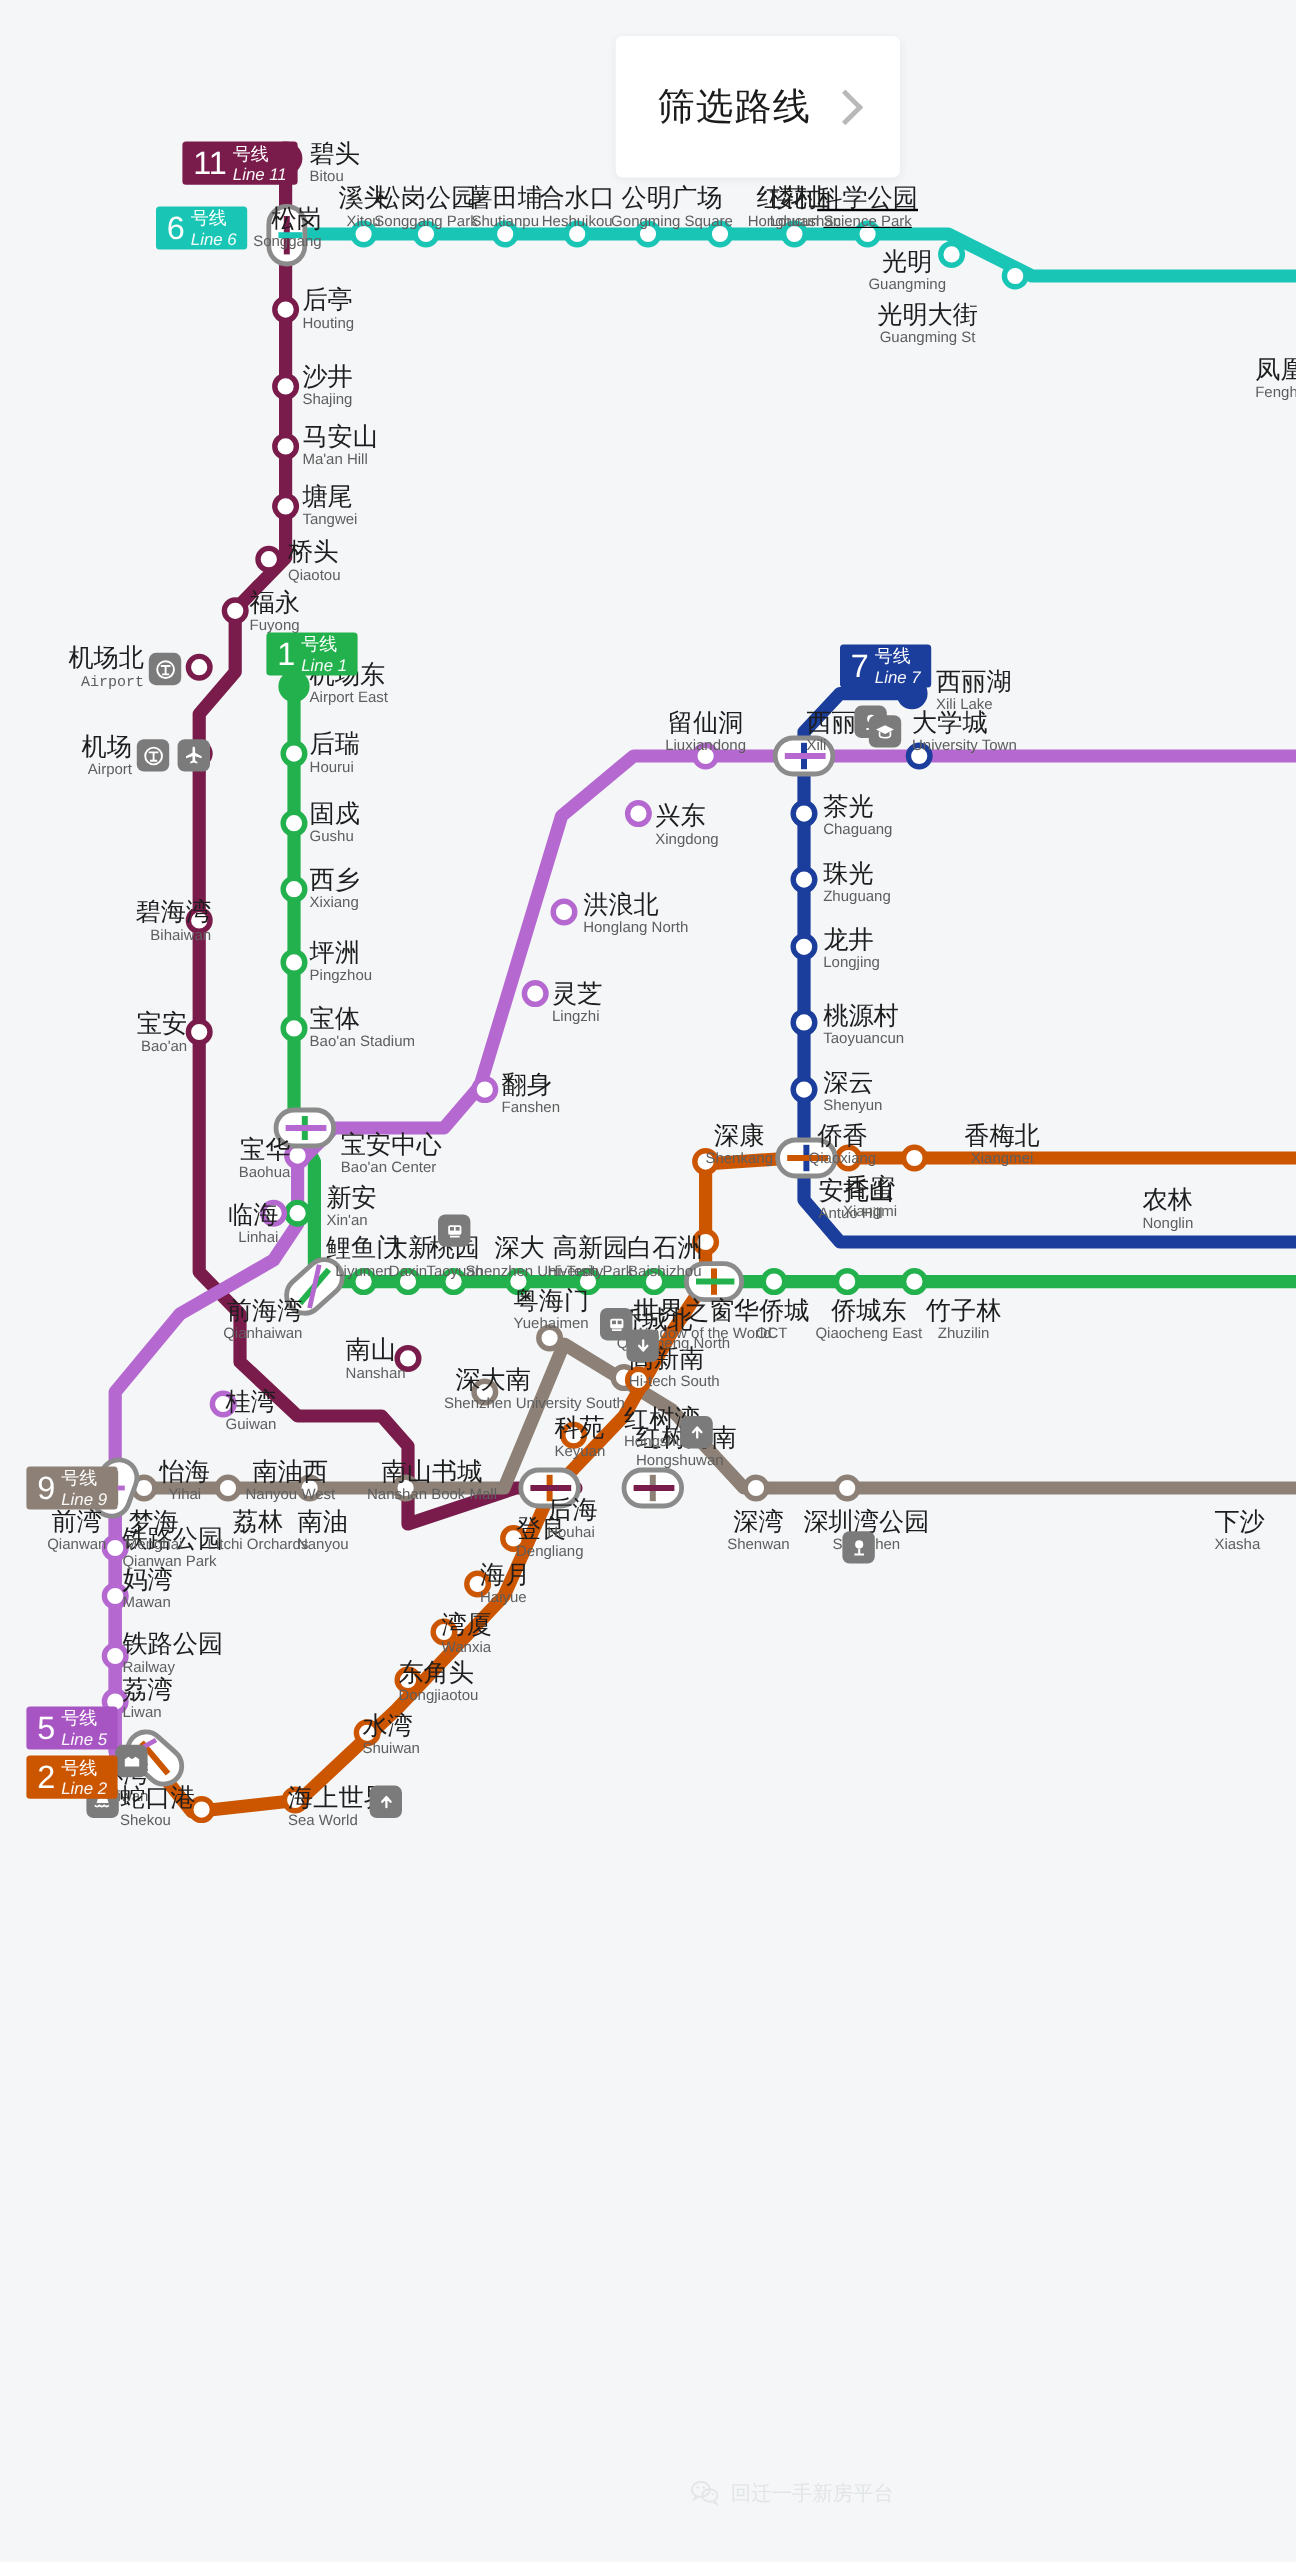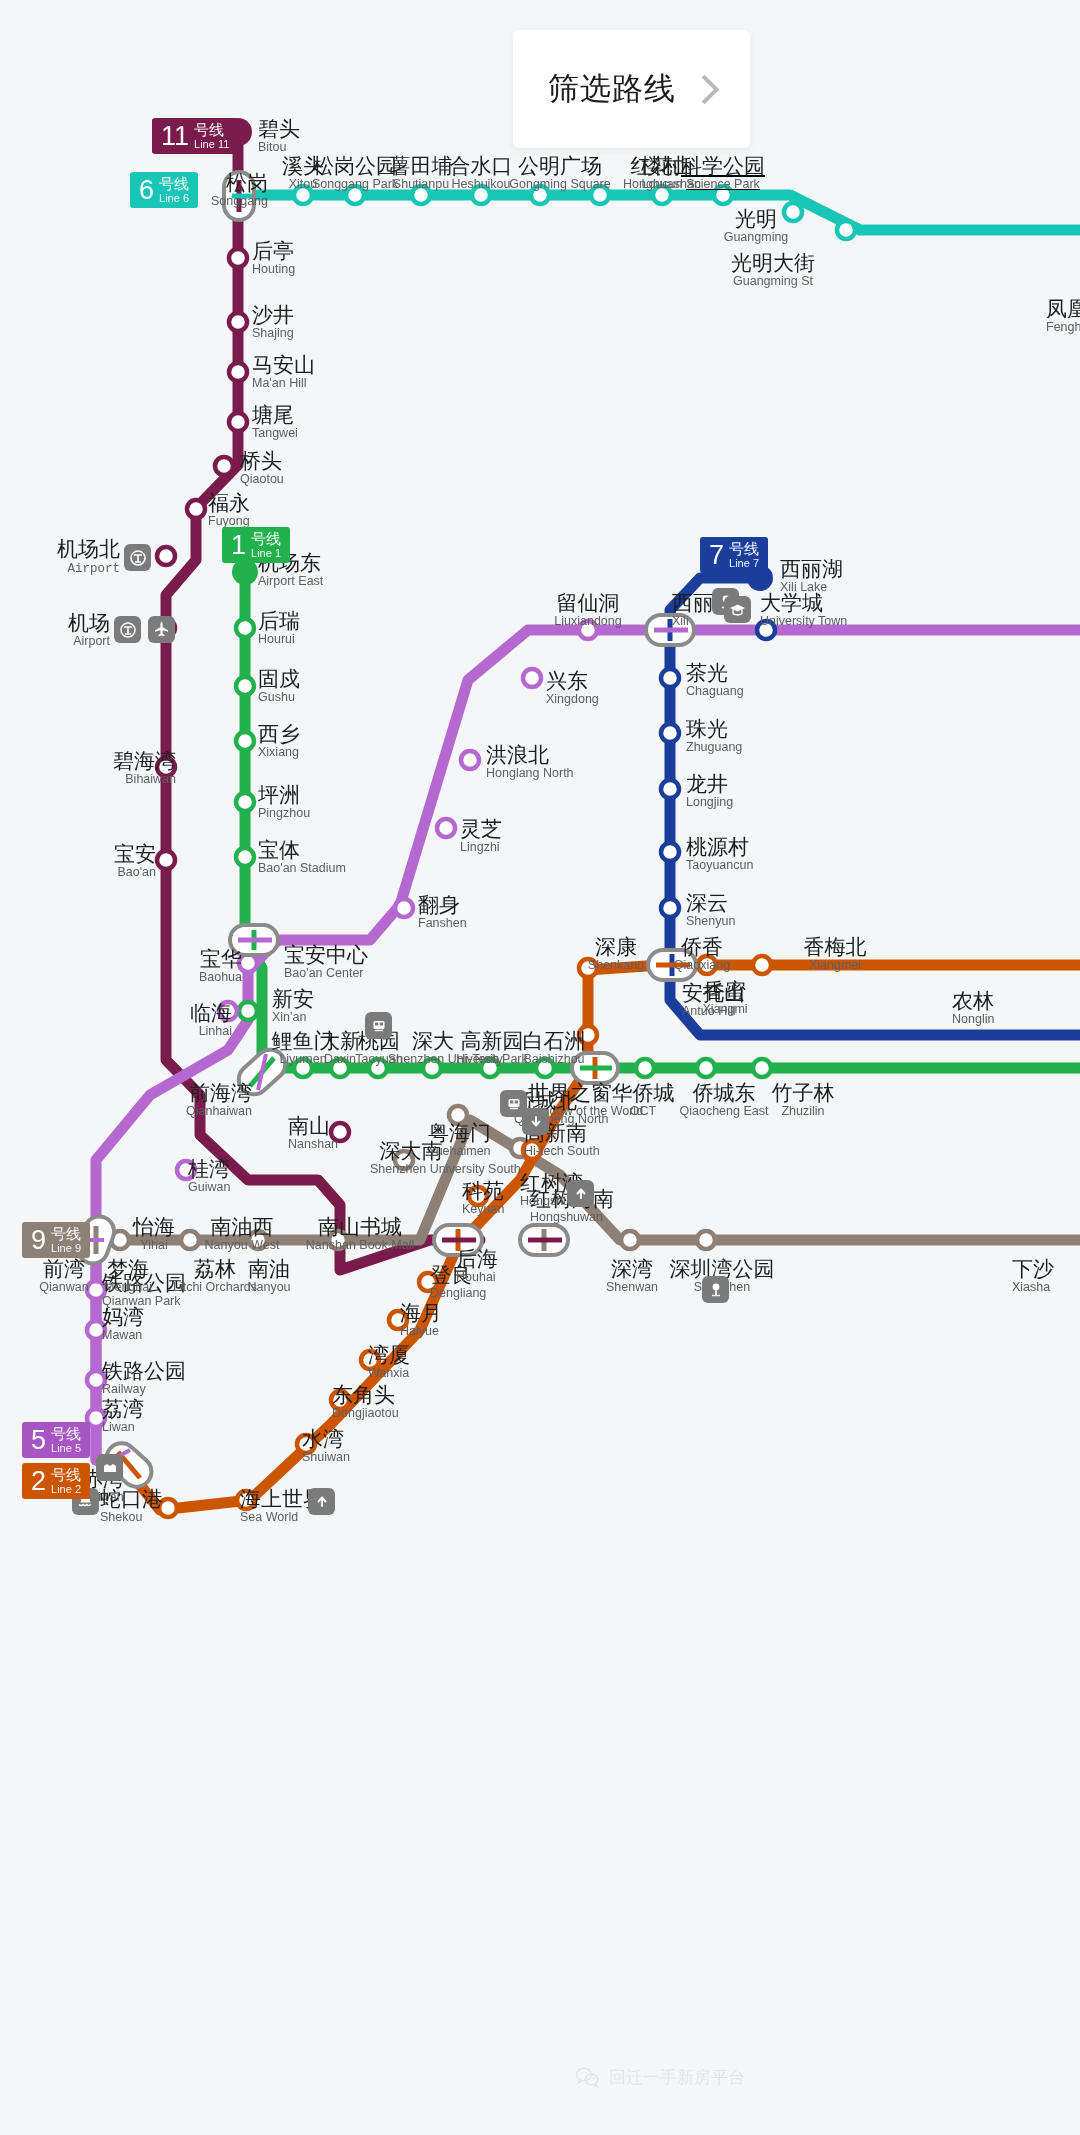--- a/index.html
+++ b/index.html
@@ -22,21 +22,21 @@
   .chev{width:17px;height:17px;border-right:4px solid #b9b9b9;border-top:4px solid #b9b9b9;
         transform:rotate(45deg);display:inline-block;}
 
   
   .badge{
     position:absolute;display:flex;align-items:center;
     border-radius:3px;color:#fff;padding:0 9px;height:36px;box-sizing:border-box;z-index:30;
   }
   .badge .num{font-size:27px;font-weight:400;line-height:1;margin-right:5px;}
   .badge .cn{font-size:15px;line-height:1;}
-  .badge .en{font-size:11px;line-height:1;opacity:.95;}
+  .badge .en{font-size:14px;line-height:1;opacity:.95;font-style:italic;}
   .badge .stk{display:flex;flex-direction:column;align-items:flex-start;justify-content:center;gap:2px;}
 
   
   .lbl{position:absolute;z-index:25;white-space:nowrap;}
   .lbl .cn{font-size:21px;color:#1d1d1d;line-height:1.05;display:block;}
   .lbl .en{font-size:12.5px;color:#5e5e5e;line-height:1.15;display:block;}
   .lbl.r{text-align:right;}
   .lbl.c{text-align:center;}
 
   
@@ -585,21 +585,21 @@
     <span class="en">Nanyou</span>
   </div>
 <div class="lbl c" style="left:290px;top:1216px;width:140px;">
     <span class="cn">南山书城</span>
     <span class="en">Nanshan Book Mall</span>
   </div>
 <div class="lbl c" style="left:370px;top:1140px;width:82px;">
     <span class="cn">深大南</span>
     <span class="en">Shenzhen University South</span>
   </div>
-<div class="lbl" style="left:428px;top:1122px;">
+<div class="lbl" style="left:428px;top:1074px;">
     <span class="cn">粤海门</span>
     <span class="en">Yuehaimen</span>
   </div>
 <div class="lbl" style="left:524px;top:1122px;">
     <span class="cn">高新南</span>
     <span class="en">Hi-tech South</span>
   </div>
 <div class="lbl" style="left:530px;top:1188px;">
     <span class="cn">红树湾南</span>
     <span class="en">Hongshuwan</span>

